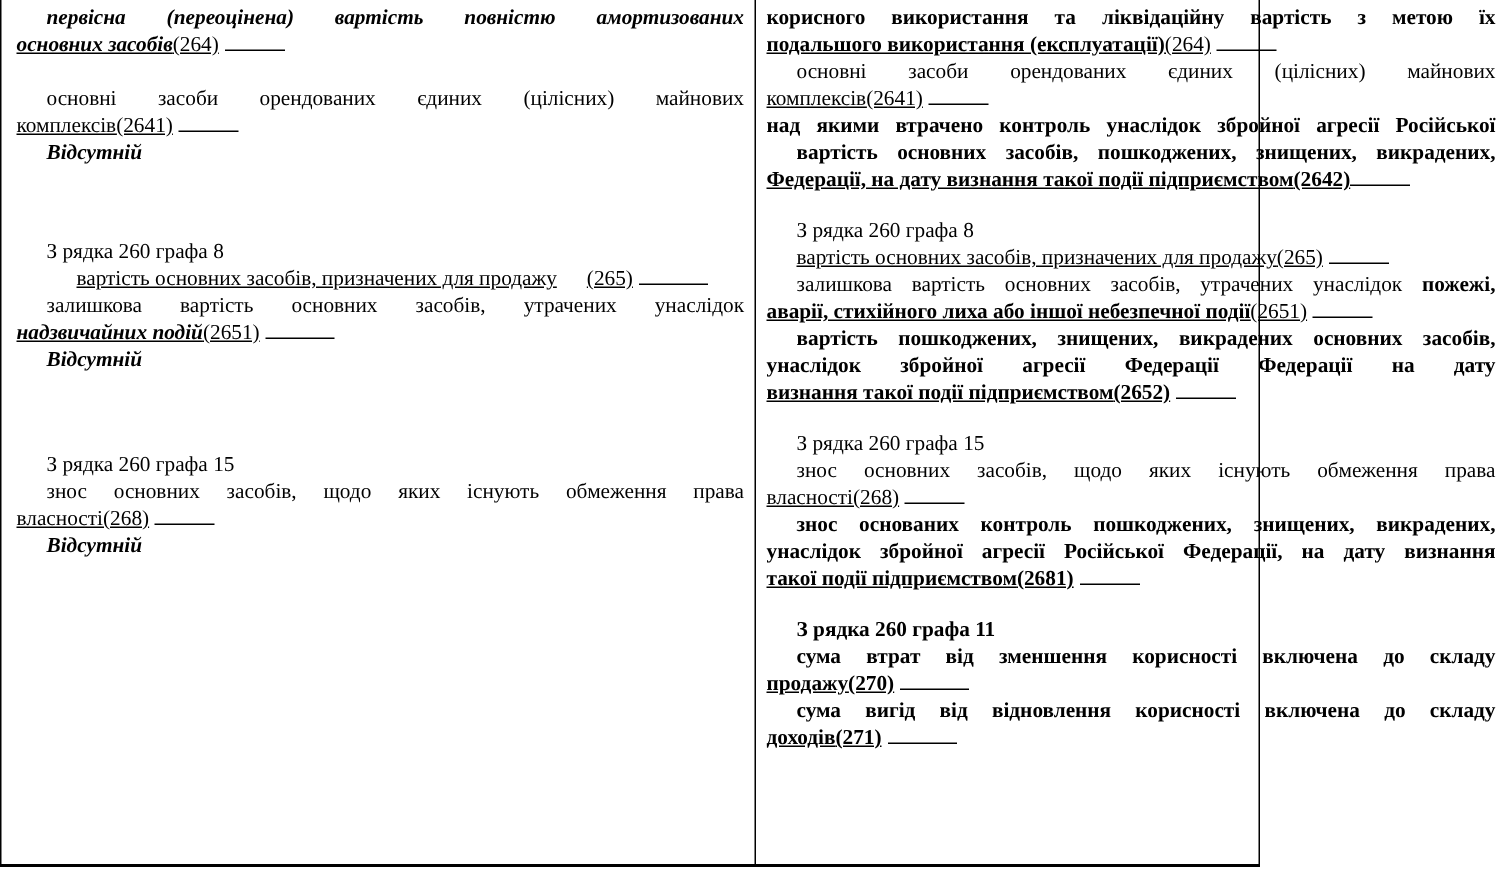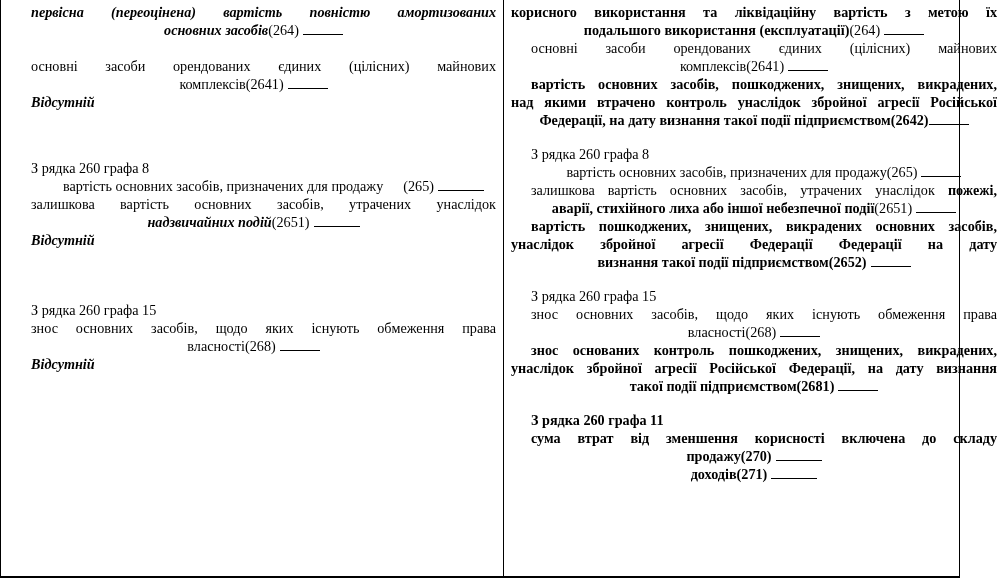--- a/index.html
+++ b/index.html
@@ -1,25 +1,25 @@
 <!DOCTYPE html>
 <html><head>
 <meta charset="utf-8">
 <style>
   html, body { margin:0; padding:0; background:#ffffff; }
   body { width:1006px; height:581px; position:relative; overflow:hidden;
          font-family:"Liberation Serif", "DejaVu Serif", serif; font-size:14.2px; color:#000; }
-  .table { position:absolute; left:0; top:0; width:960px; height:578px;
+  .table { position:absolute; left:0; top:0; width:840px; height:578px;
            border-left:1.5px solid #000; border-right:1.5px solid #000; border-bottom:2px solid #000; box-sizing:border-box; }
   .col { position:absolute; top:0; bottom:0; box-sizing:border-box; }
   .col.left { left:0; width:503px; border-right:1.5px solid #000; padding:3px 7px 0 10px; }
   .col.right { left:503px; width:500px; padding:3px 7px 0 7px; }
   .p { line-height:18px; margin:0; text-align:justify; text-align-last:auto; }
   .ind { text-indent:20px; }
-  .row { display:flex; justify-content:center; align-items:flex-end; line-height:18px; }
+  .row { display:flex; justify-content:flex-start; align-items:flex-end; line-height:18px;text-decoration:underline; }
   .row .code { white-space:nowrap; }
   .blank { display:inline-block; border-bottom:1px solid #000; height:12px; vertical-align:baseline; margin-left:4px; }
   .b { font-weight:bold; }
   .bi { font-weight:bold; font-style:italic; }
   .justify-line { text-align:justify; text-align-last:justify; }
   .gap { height:18px; }
 </style>
 </head>
 <body>
 
@@ -70,22 +70,22 @@
     <div class="p justify-line b">корисного використання та ліквідаційну вартість з метою їх</div>
     <div class="row">
       <span class="b">подальшого використання (експлуатації)</span>
       <span class="code"><span>(264)</span><span class="blank" style="width:40px"></span></span>
     </div>
     <div class="p justify-line ind">основні засоби орендованих єдиних (цілісних) майнових</div>
     <div class="row">
       <span>комплексів</span>
       <span class="code"><span>(2641)</span><span class="blank" style="width:40px"></span></span>
     </div>
+    <div class="p justify-line b">над якими втрачено контроль унаслідок збройної агресії Російської</div>
     <div class="p justify-line ind b">вартість основних засобів, пошкоджених, знищених, викрадених,</div>
-    <div class="p justify-line b">над якими втрачено контроль унаслідок збройної агресії Російської</div>
     <div class="row">
       <span class="b">Федерації, на дату визнання такої події підприємством</span>
       <span class="code b"><span>(2642)</span><span class="blank" style="width:40px;margin-left:0"></span></span>
     </div>
     <div class="gap" style="height:16px"></div>
 
     <div class="p ind">З рядка 260 графа 8</div>
     <div class="row" style="padding-left:20px">
       <span>вартість основних засобів, призначених для продажу</span>
       <span class="code"><span>(265)</span><span class="blank" style="width:40px"></span></span>
@@ -116,18 +116,19 @@
       <span class="code b"><span>(2681)</span><span class="blank" style="width:40px"></span></span>
     </div>
     <div class="gap" style="height:16px"></div>
 
     <div class="p ind b">З рядка 260 графа 11</div>
     <div class="p justify-line ind b">сума втрат від зменшення корисності включена до складу</div>
     <div class="row">
       <span class="b">продажу</span>
       <span class="code b"><span>(270)</span><span class="blank" style="width:46px"></span></span>
     </div>
+    <div class="p justify-line ind b">сума вигід від відновлення корисності включена до складу</div>
     <div class="row">
       <span class="b">доходів</span>
       <span class="code b"><span>(271)</span><span class="blank" style="width:46px"></span></span>
     </div>
   </div>
 </div>
 
 </body></html>

